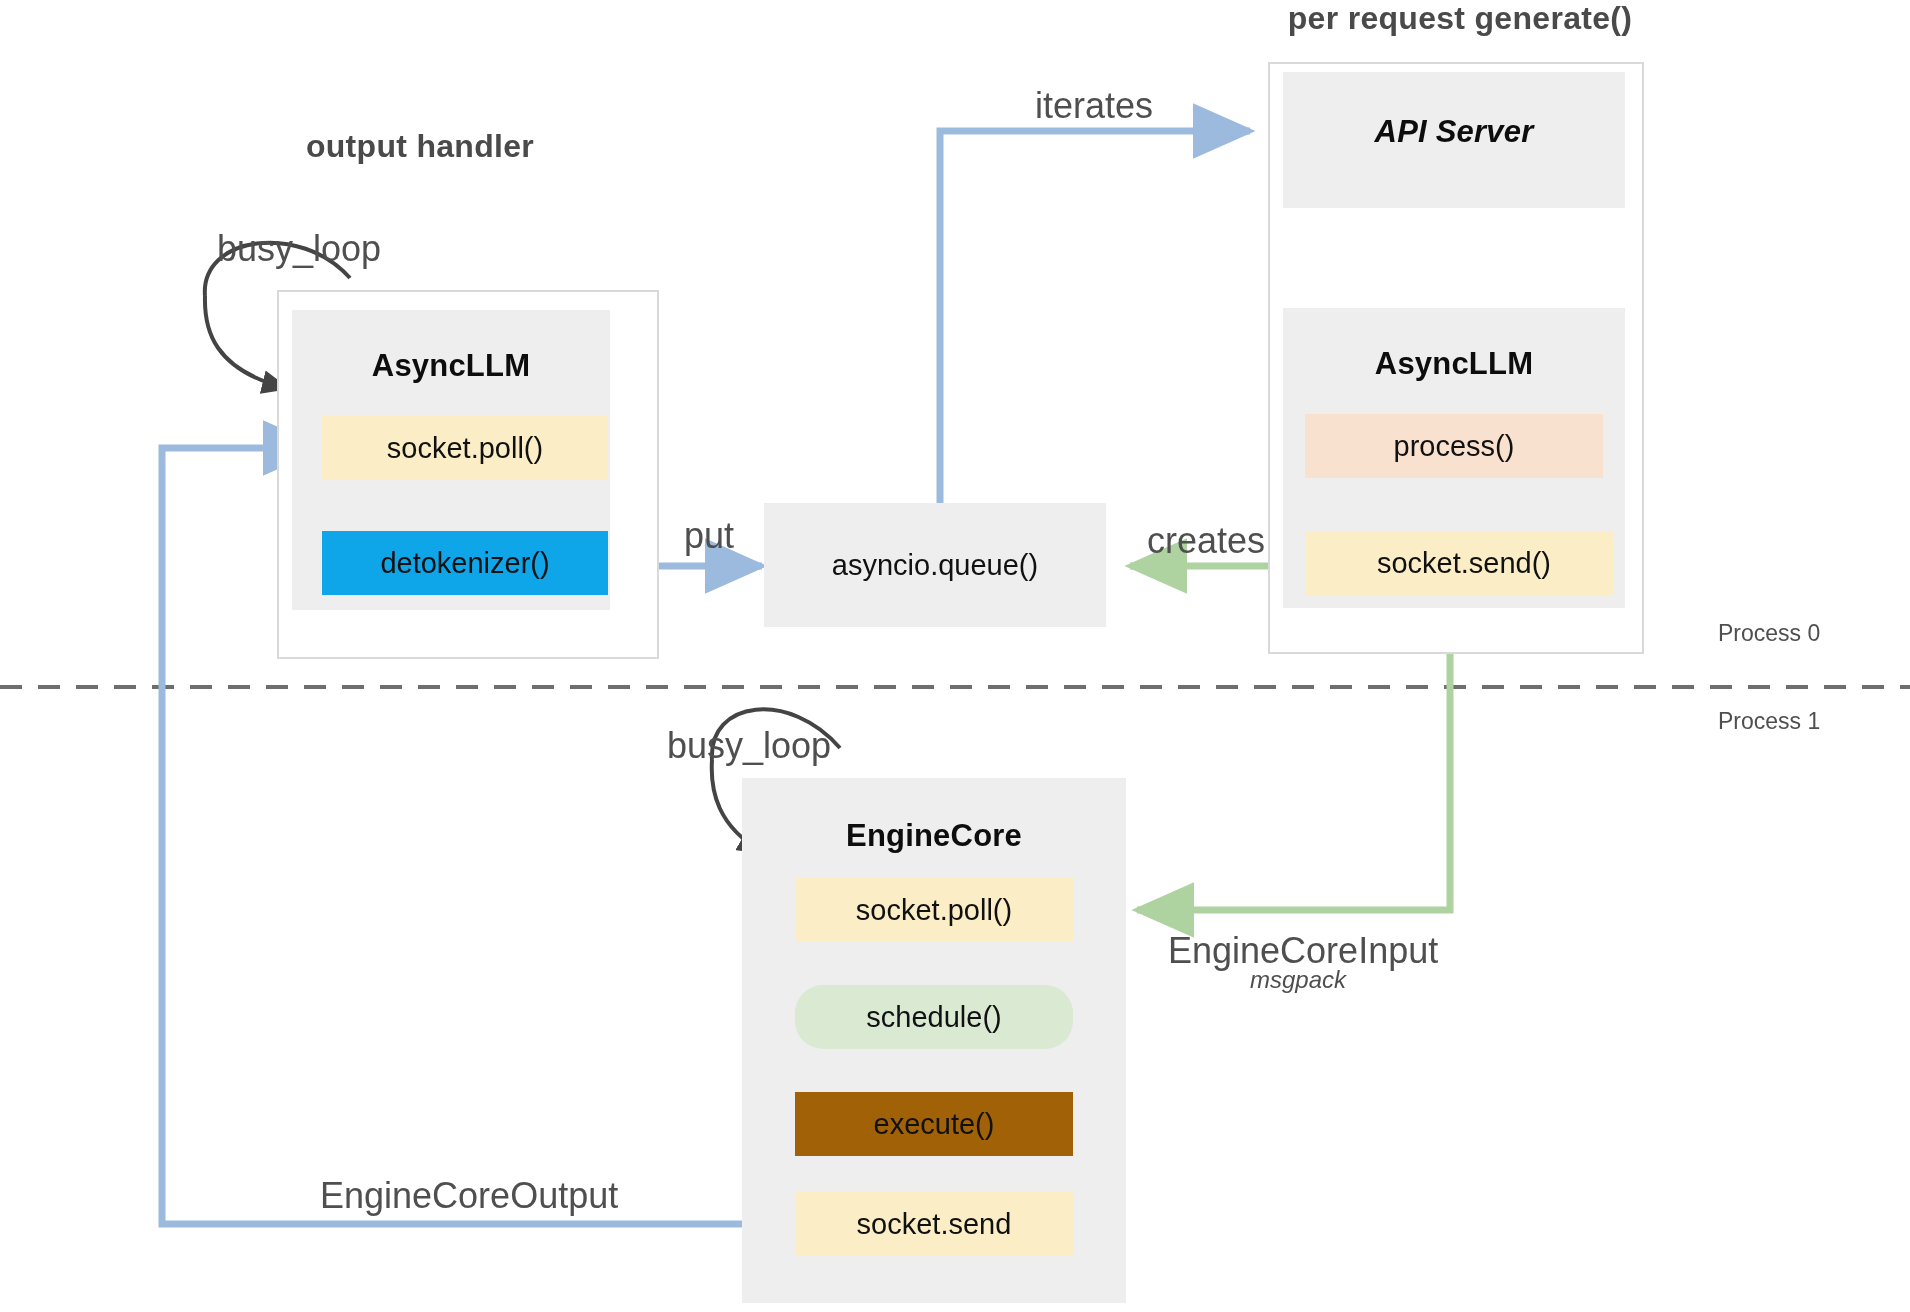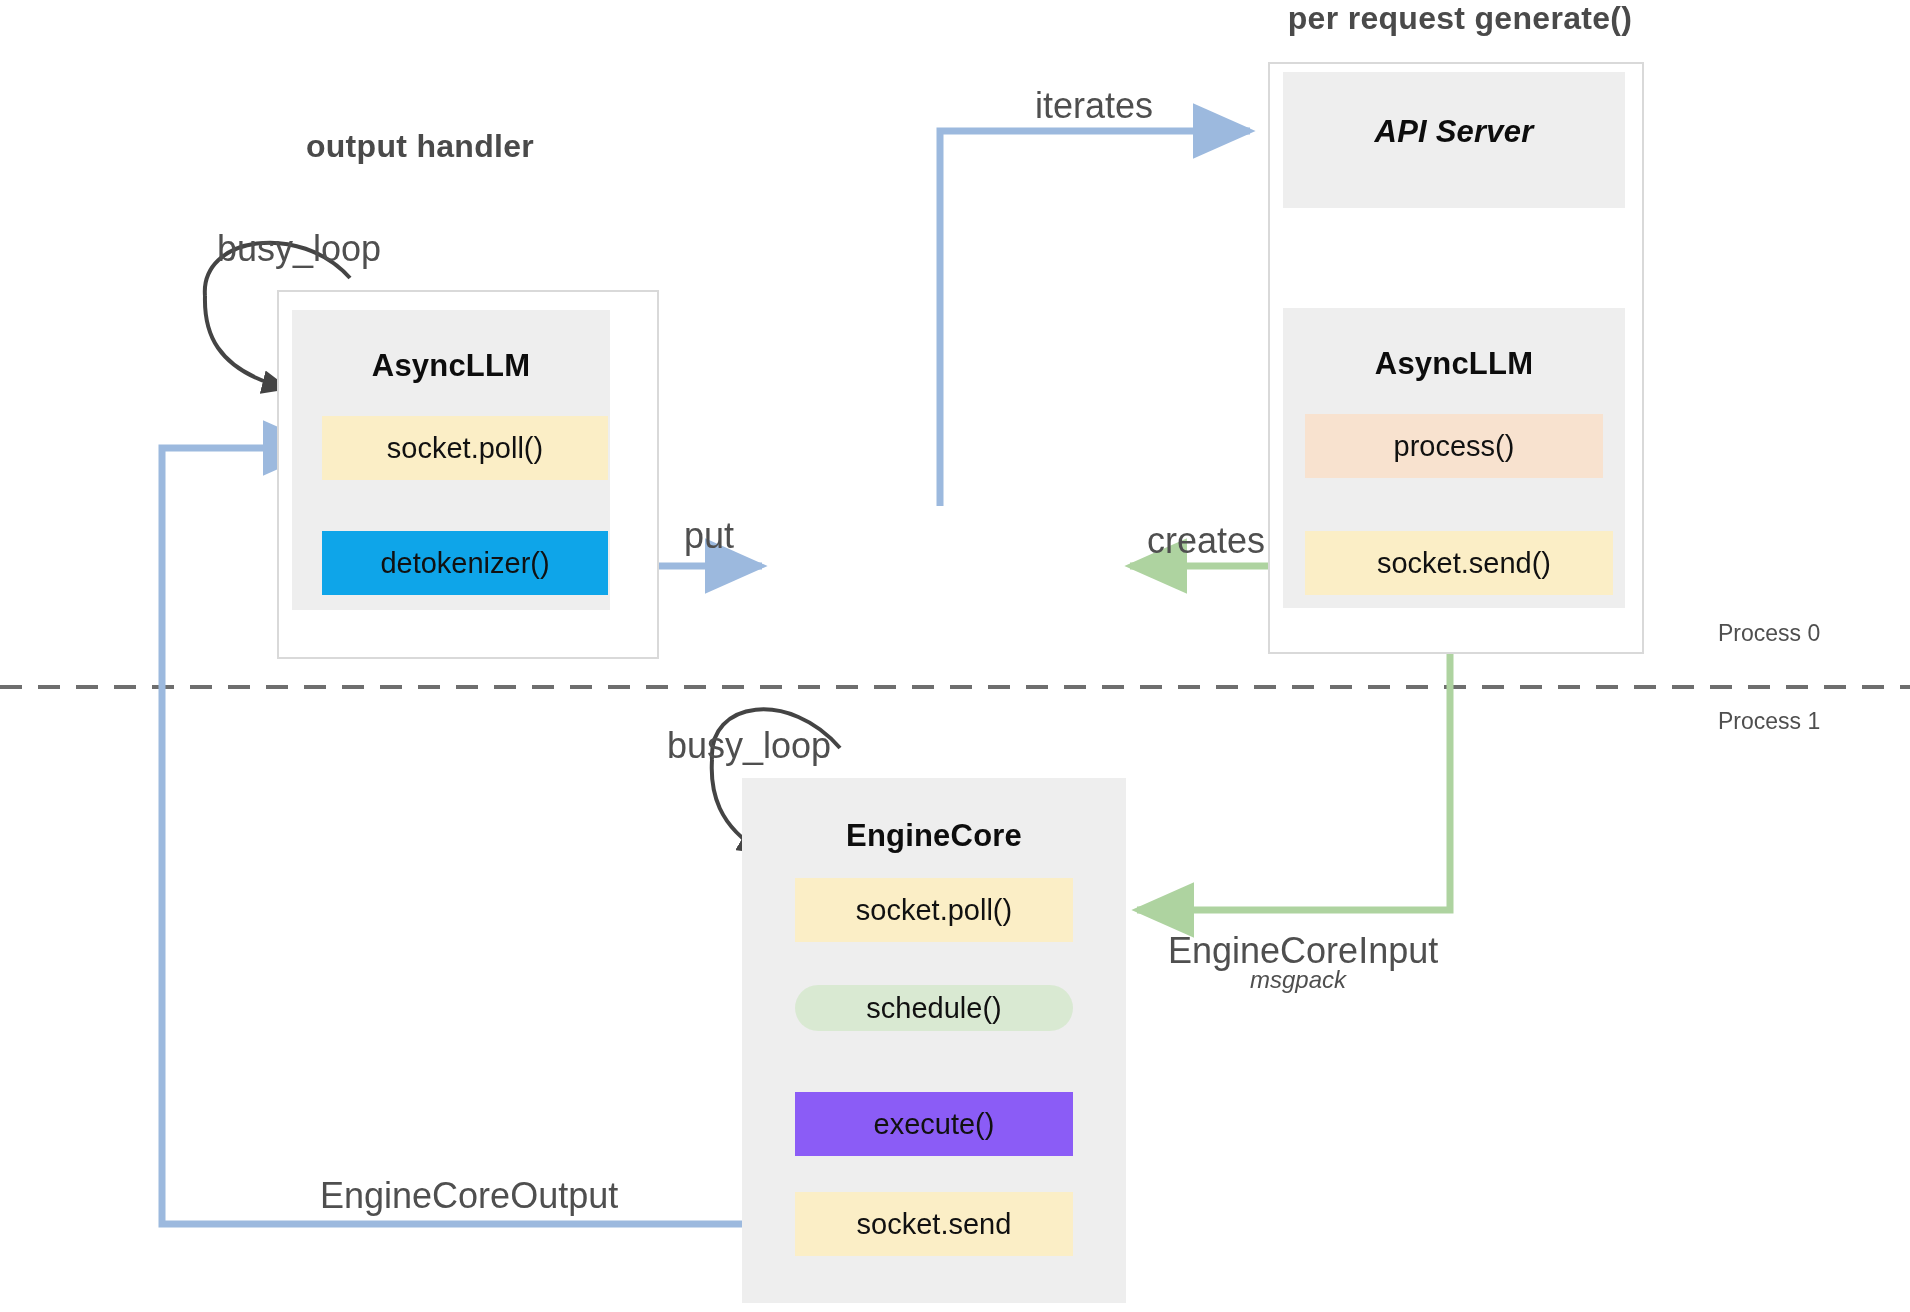--- a/index.html
+++ b/index.html
@@ -92,20 +92,21 @@
   <div class="frame" style="left:277px;top:290px;width:378px;height:365px;"></div>
 
   <div class="group" style="left:292px;top:310px;width:318px;height:300px;">
     <div class="gtitle" style="top:38px;">AsyncLLM</div>
   </div>
 
   <div class="slot" style="left:322px;top:416px;width:286px;height:64px;background:#fbeec6;">socket.poll()</div>
 
   <div class="slot" style="left:322px;top:531px;width:286px;height:64px;background:#0ea5e9;">detokenizer()</div>
 
+  <div class="plain" style="left:764px;top:503px;width:342px;height:124px;">asyncio.queue()</div>
 
   <div class="frame" style="left:1268px;top:62px;width:372px;height:588px;"></div>
 
   <div class="group" style="left:1283px;top:72px;width:342px;height:136px;font-style:italic;">
     <div class="gtitle" style="top:42px;">API Server</div>
   </div>
 
   <div class="group" style="left:1283px;top:308px;width:342px;height:300px;">
     <div class="gtitle" style="top:38px;">AsyncLLM</div>
   </div>
@@ -113,19 +114,19 @@
   <div class="slot" style="left:1305px;top:414px;width:298px;height:64px;background:#f8e2cf;">process()</div>
 
   <div class="slot" style="left:1305px;top:531px;width:298px;height:64px;background:#fbeec6;padding-left:10px;">socket.send()</div>
 
   <div class="group" style="left:742px;top:778px;width:384px;height:525px;">
     <div class="gtitle" style="top:40px;">EngineCore</div>
   </div>
 
   <div class="slot" style="left:795px;top:878px;width:278px;height:64px;background:#fbeec6;">socket.poll()</div>
 
-  <div class="slot" style="left:795px;top:985px;width:278px;height:46px;background:#d9e9d2;border-radius:28px;">schedule()</div>
+  <div class="slot" style="left:795px;top:985px;width:278px;height:64px;background:#d9e9d2;border-radius:28px;">schedule()</div>
 
-  <div class="slot" style="left:795px;top:1092px;width:278px;height:64px;background:#8b5cf6;">execute()</div>
+  <div class="slot" style="left:795px;top:1092px;width:278px;height:64px;background:#a16207;">execute()</div>
 
   <div class="slot" style="left:795px;top:1192px;width:278px;height:64px;background:#fbeec6;">socket.send</div>
 
 </div>
 
 </body></html>

